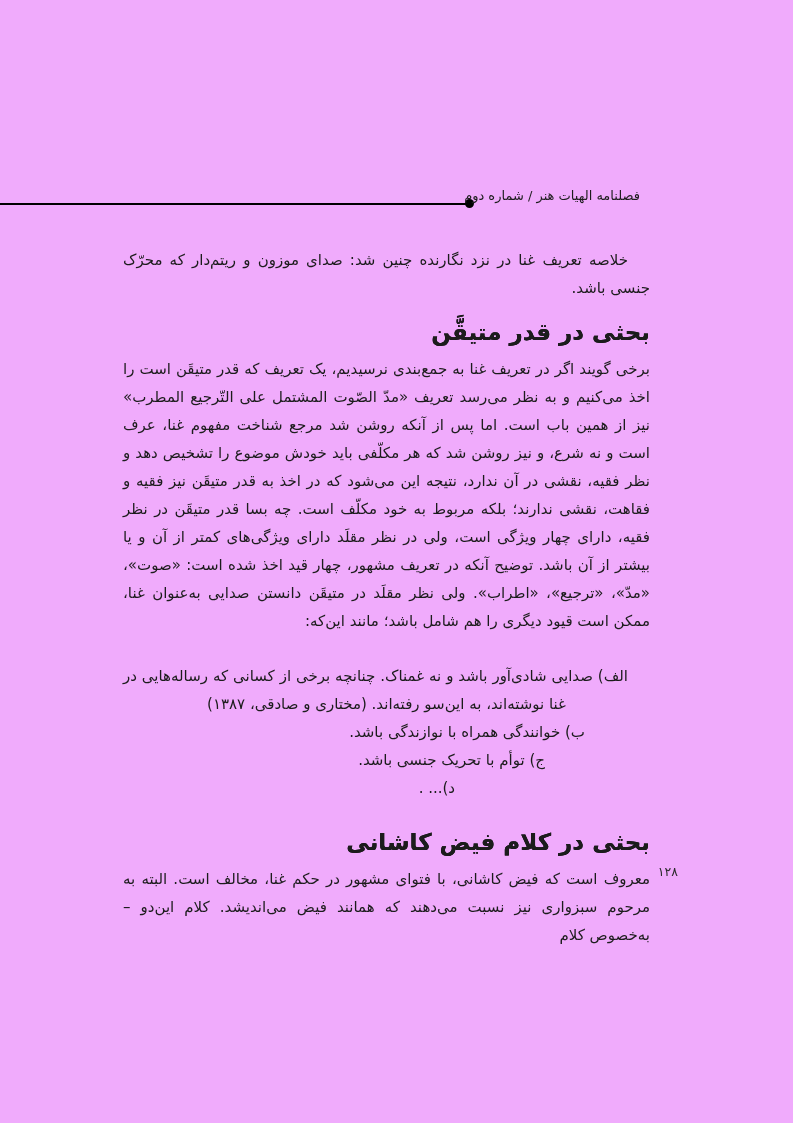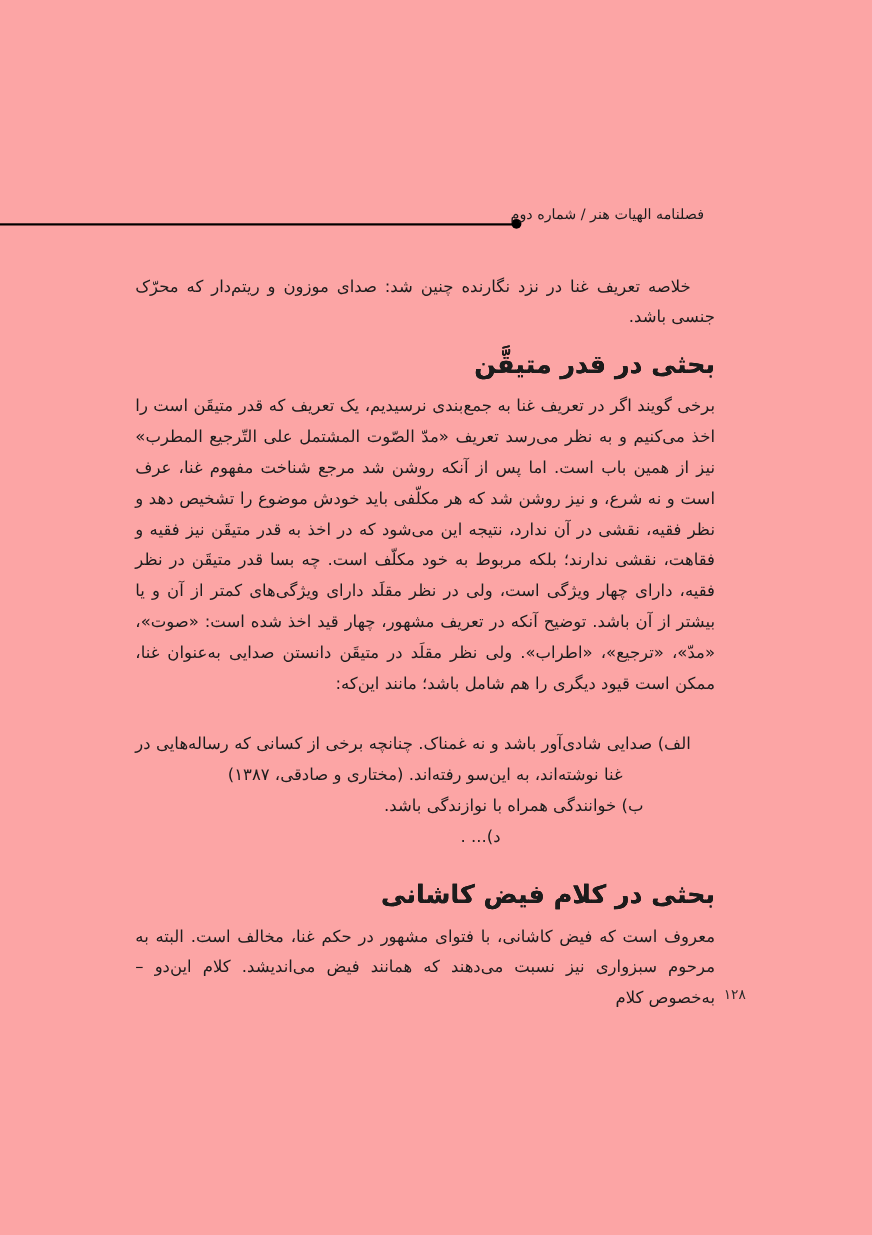--- a/index.html
+++ b/index.html
@@ -1,20 +1,20 @@
 <!DOCTYPE html>
 <html lang="fa"><head>
 <meta charset="utf-8">
 <style>
   html, body { margin: 0; padding: 0; background: #ffffff; }
   .page {
     position: relative;
     width: 793px;
     height: 1123px;
-    background: #fca5a5;
+    background: #f0abfc;
     font-family: "DejaVu Sans", sans-serif;
     color: #1c1c1c;
     overflow: hidden;
   }
   
   .header-rule {
     position: absolute;
     top: 203px;
     left: 0;
     width: 468px;
@@ -68,21 +68,21 @@
     text-align: justify;
     text-align-last: center;
     margin-top: 27px;
   }
   .li { text-align: right; }
   .li-b { padding-right: 65px; }
   .li-c { padding-right: 105px; }
   .li-d { padding-right: 195px; }
   .page-number {
     position: absolute;
-    top: 896px;
+    top: 864px;
     right: 115px;
     direction: rtl;
     font-size: 12.5px;
     color: #2a2a2a;
   }
 </style>
 </head>
 <body>
 
 <div class="page">
@@ -96,20 +96,21 @@
     <p class="para indent">خلاصه تعریف غنا در نزد نگارنده چنین شد: صدای موزون و ریتم‌دار که محرّک جنسی باشد.</p>
 
     <h2 class="heading">بحثی در قدر متیقَّن</h2>
 
     <p class="para">برخی گویند اگر در تعریف غنا به جمع‌بندی نرسیدیم، یک تعریف که قدر متیقَن است را اخذ می‌کنیم و به نظر می‌رسد تعریف «مدّ الصّوت المشتمل علی التّرجیع المطرب» نیز از همین باب است. اما پس از آنکه روشن شد مرجع شناخت مفهوم غنا، عرف است و نه شرع، و نیز روشن شد که هر مکلّفی باید خودش موضوع را تشخیص دهد و نظر فقیه، نقشی در آن ندارد، نتیجه این می‌شود که در اخذ به قدر متیقَن نیز فقیه و فقاهت، نقشی ندارند؛ بلکه مربوط به خود مکلّف است. چه بسا قدر متیقَن در نظر فقیه، دارای چهار ویژگی است، ولی در نظر مقلَد دارای ویژگی‌های کمتر از آن و یا بیشتر از آن باشد. توضیح آنکه در تعریف مشهور، چهار قید اخذ شده است: «صوت»، «مدّ»، «ترجیع»، «اطراب». ولی نظر مقلَد در متیقَن دانستن صدایی به‌عنوان غنا، ممکن است قیود دیگری را هم شامل باشد؛ مانند این‌که:</p>
 
     <p class="para list-a">الف) صدایی شادی‌آور باشد و نه غمناک. چنانچه برخی از کسانی که رساله‌هایی در غنا نوشته‌اند، به این‌سو رفته‌اند. (مختاری و صادقی، ۱۳۸۷)</p>
 
     <div class="li li-b">ب) خوانندگی همراه با نوازندگی باشد.</div>
 
+    <div class="li li-c">ج) توأم با تحریک جنسی باشد.</div>
 
     <div class="li li-d">د)... .</div>
 
     <h2 class="heading second">بحثی در کلام فیض کاشانی</h2>
 
     <p class="para">معروف است که فیض کاشانی، با فتوای مشهور در حکم غنا، مخالف است. البته به مرحوم سبزواری نیز نسبت می‌دهند که همانند فیض می‌اندیشد. کلام این‌دو – به‌خصوص کلام</p>
 
   </div>
 
   <div class="page-number">۱۲۸</div>

